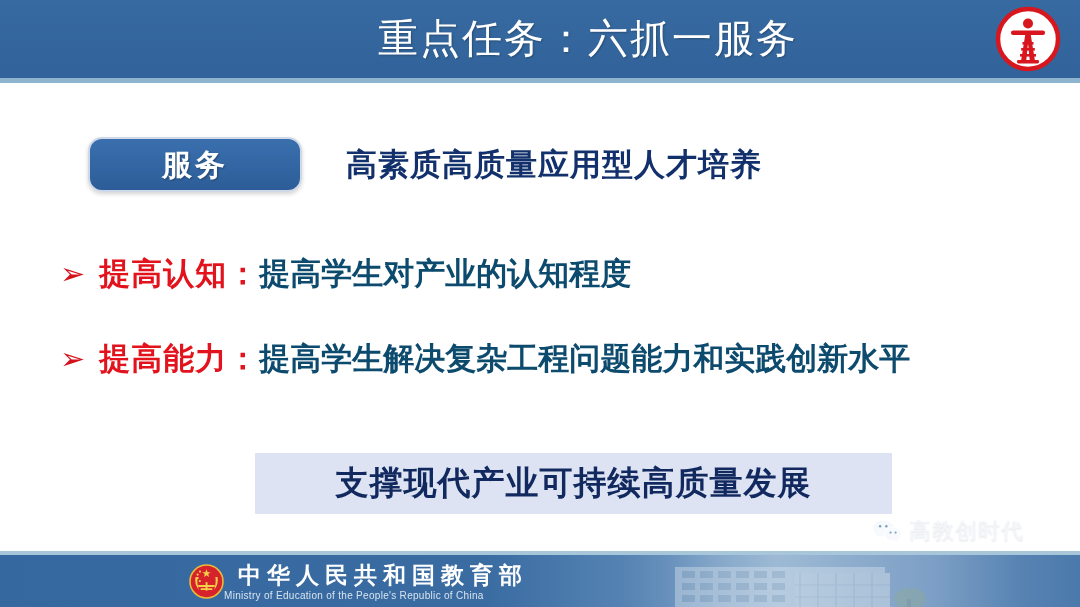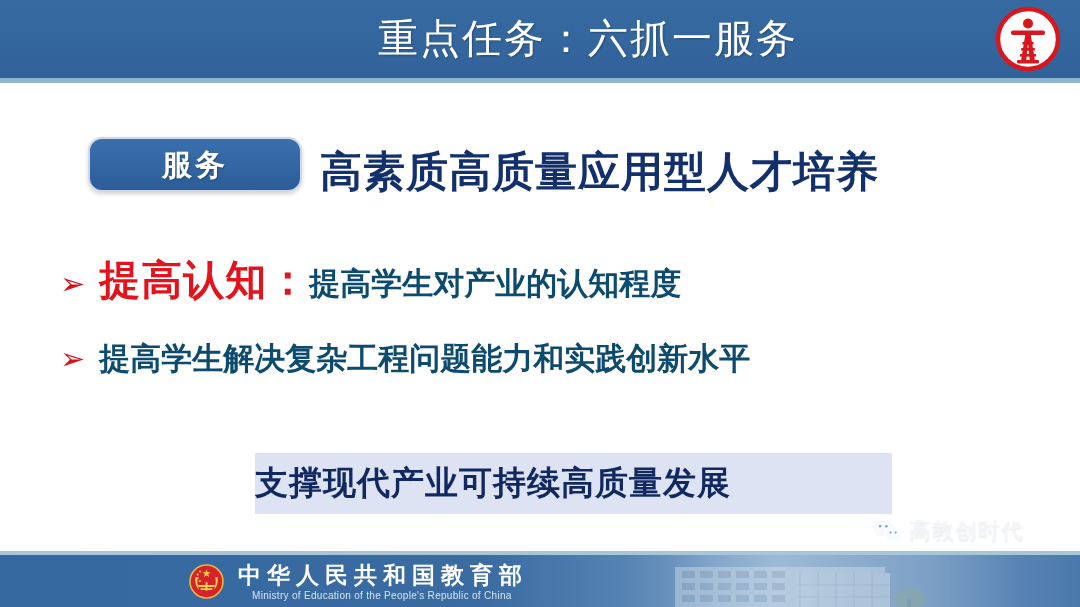--- a/index.html
+++ b/index.html
@@ -80,23 +80,23 @@
     color: #ffffff;
     font-size: 30px;
     font-weight: bold;
     letter-spacing: 3px;
     text-align: center;
     line-height: 51px;
     text-shadow: 1px 1px 2px rgba(0,0,0,0.3);
   }
   .pill-text {
     position: absolute;
-    left: 320px; top: 61px;
+    left: 346px; top: 61px;
     color: #12306b;
-    font-size: 42px;
+    font-size: 31px;
     font-weight: bold;
     letter-spacing: 1px;
     white-space: nowrap;
   }
 
   
   .bullet-row {
     position: absolute;
     left: 60px;
     white-space: nowrap;
@@ -107,41 +107,41 @@
   .bullet-row.b2 { top: 255px; }
   .bullet-arrow {
     color: #d4121b;
     font-size: 30px;
     font-weight: bold;
     margin-right: 14px;
     line-height: 1;
   }
   .bullet-key {
     color: #e2131c;
-    font-size: 41px;
+    font-size: 31px;
     font-weight: bold;
     letter-spacing: 1px;
   }
   .bullet-val {
     color: #0c4a6e;
     font-size: 31px;
     font-weight: bold;
     letter-spacing: 0px;
   }
 
   
   .highlight {
     position: absolute;
     left: 255px; top: 370px;
     width: 637px;
     height: 61px;
     background: #dde3f2;
     display: flex;
     align-items: center;
-    justify-content: flex-start;
+    justify-content: center;
   }
   .highlight-text {
     color: #11295f;
     font-size: 33px;
     font-weight: bold;
     letter-spacing: 1px;
     white-space: nowrap;
   }
 
   
@@ -180,21 +180,21 @@
     color: #ffffff;
     font-family: Liberation Serif, serif;
     font-size: 23px;
     font-weight: bold;
     letter-spacing: 6px;
     white-space: nowrap;
     text-align: right;
   }
   .footer-en {
     position: absolute;
-    left: 252px; top: 35px;
+    left: 224px; top: 35px;
     color: #d7e4f0;
     font-size: 10px;
     letter-spacing: 0.3px;
     white-space: nowrap;
   }
 
   
   .watermark {
     position: absolute;
     left: 872px; top: 516px;
@@ -249,20 +249,21 @@
     <div class="pill-text">高素质高质量应用型人才培养</div>
 
     <div class="bullet-row b1">
       <span class="bullet-arrow">➢</span>
       <span class="bullet-key">提高认知：</span>
       <span class="bullet-val">提高学生对产业的认知程度</span>
     </div>
 
     <div class="bullet-row b2">
       <span class="bullet-arrow">➢</span>
+      <span class="bullet-key">提高能力：</span>
       <span class="bullet-val">提高学生解决复杂工程问题能力和实践创新水平</span>
     </div>
 
     <div class="highlight">
       <span class="highlight-text">支撑现代产业可持续高质量发展</span>
     </div>
 
   </div>
 
   <div class="footer-topline"></div>

